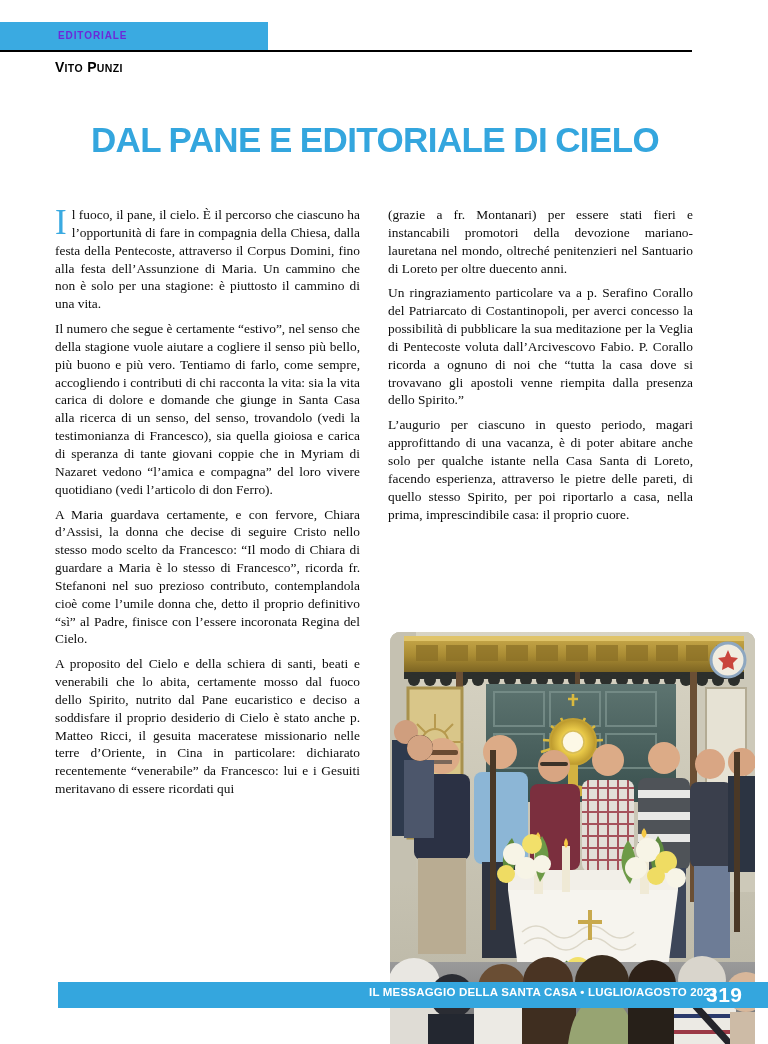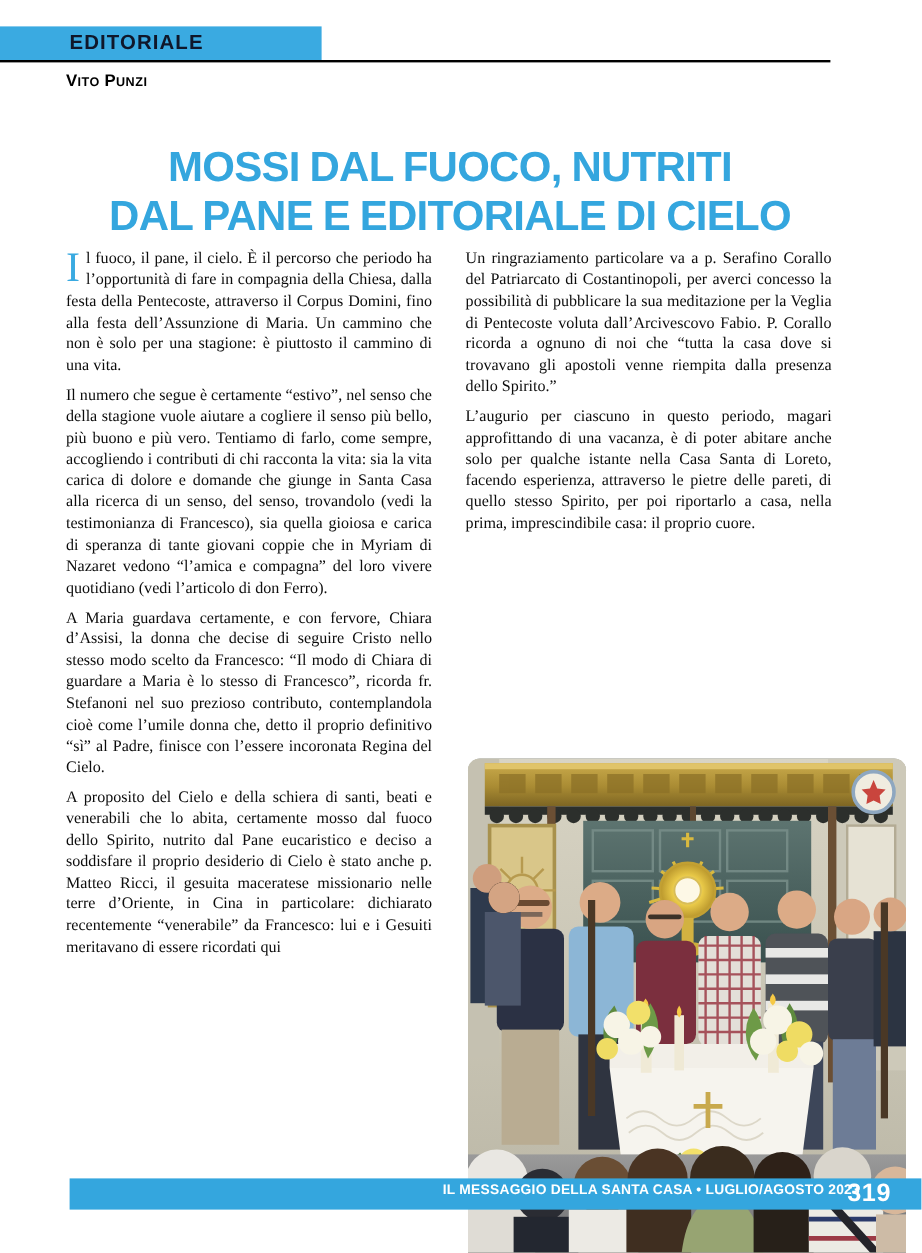--- a/index.html
+++ b/index.html
@@ -23,23 +23,23 @@
     width: 268px;
     height: 28px;
     background: #3aaae1;
   }
   .kicker-label {
     position: absolute;
     left: 58px;
     top: 27px;
     font-family: "Liberation Sans", sans-serif;
     font-weight: bold;
-    font-size: 17px;
+    font-size: 10px;
     letter-spacing: 0.9px;
-    color: #0f172a;
+    color: #6d28d9;
     line-height: 18px;
   }
   .header-rule {
     position: absolute;
     left: 0;
     top: 50px;
     width: 692px;
     height: 1.6px;
     background: #000000;
   }
@@ -157,32 +157,32 @@
 </head>
 <body>
 
 <div class="kicker-bar"></div>
 <div class="kicker-label">EDITORIALE</div>
 <div class="header-rule"></div>
 
 <div class="byline"><span>V</span><span class="sc">ITO</span>&nbsp;<span>P</span><span class="sc">UNZI</span></div>
 
 <h1 class="headline">
-  <span class="hl-line">MOSSI DAL FUOCO, NUTRITI</span>
   <span class="hl-line">DAL PANE E EDITORIALE DI CIELO</span>
 </h1>
 
 <div class="col col-left">
-  <p><span class="dropcap">I</span><span>l fuoco, il pane, il cielo. È il percorso che periodo ha l’opportunità di fare in compagnia della Chiesa, dalla festa della Pentecoste, attraverso il Corpus Domini, fino alla festa dell’Assunzione di Maria. Un cammino che non è solo per una stagione: è piuttosto il cammino di una vita.</span></p>
+  <p><span class="dropcap">I</span><span>l fuoco, il pane, il cielo. È il percorso che ciascuno ha l’opportunità di fare in compagnia della Chiesa, dalla festa della Pentecoste, attraverso il Corpus Domini, fino alla festa dell’Assunzione di Maria. Un cammino che non è solo per una stagione: è piuttosto il cammino di una vita.</span></p>
   <p>Il numero che segue è certamente “estivo”, nel senso che della stagione vuole aiutare a cogliere il senso più bello, più buono e più vero. Tentiamo di farlo, come sempre, accogliendo i contributi di chi racconta la vita: sia la vita carica di dolore e domande che giunge in Santa Casa alla ricerca di un senso, del senso, trovandolo (vedi la testimonianza di Francesco), sia quella gioiosa e carica di speranza di tante giovani coppie che in Myriam di Nazaret vedono “l’amica e compagna” del loro vivere quotidiano (vedi l’articolo di don Ferro).</p>
   <p>A Maria guardava certamente, e con fervore, Chiara d’Assisi, la donna che decise di seguire Cristo nello stesso modo scelto da Francesco: “Il modo di Chiara di guardare a Maria è lo stesso di Francesco”, ricorda fr. Stefanoni nel suo prezioso contributo, contemplandola cioè come l’umile donna che, detto il proprio definitivo “sì” al Padre, finisce con l’essere incoronata Regina del Cielo.</p>
   <p>A proposito del Cielo e della schiera di santi, beati e venerabili che lo abita, certamente mosso dal fuoco dello Spirito, nutrito dal Pane eucaristico e deciso a soddisfare il proprio desiderio di Cielo è stato anche p. Matteo Ricci, il gesuita maceratese missionario nelle terre d’Oriente, in Cina in particolare: dichiarato recentemente “venerabile” da Francesco: lui e i Gesuiti meritavano di essere ricordati qui</p>
 </div>
 
 <div class="col col-right">
+  <p>(grazie a fr. Montanari) per essere stati fieri e instancabili promotori della devozione mariano-lauretana nel mondo, oltreché penitenzieri nel Santuario di Loreto per oltre duecento anni.</p>
   <p>Un ringraziamento particolare va a p. Serafino Corallo del Patriarcato di Costantinopoli, per averci concesso la possibilità di pubblicare la sua meditazione per la Veglia di Pentecoste voluta dall’Arcivescovo Fabio. P. Corallo ricorda a ognuno di noi che “tutta la casa dove si trovavano gli apostoli venne riempita dalla presenza dello Spirito.”</p>
   <p>L’augurio per ciascuno in questo periodo, magari approfittando di una vacanza, è di poter abitare anche solo per qualche istante nella Casa Santa di Loreto, facendo esperienza, attraverso le pietre delle pareti, di quello stesso Spirito, per poi riportarlo a casa, nella prima, imprescindibile casa: il proprio cuore.</p>
 </div>
 
 <div class="photo">
   <svg width="365" height="412" viewBox="0 0 365 412" xmlns="http://www.w3.org/2000/svg" aria-hidden="true">
     <defs>
       <linearGradient id="skyG" x1="0" y1="0" x2="0" y2="1">
         <stop offset="0%" stop-color="#d8d4c4"></stop>
         <stop offset="100%" stop-color="#b9b5a4"></stop>

